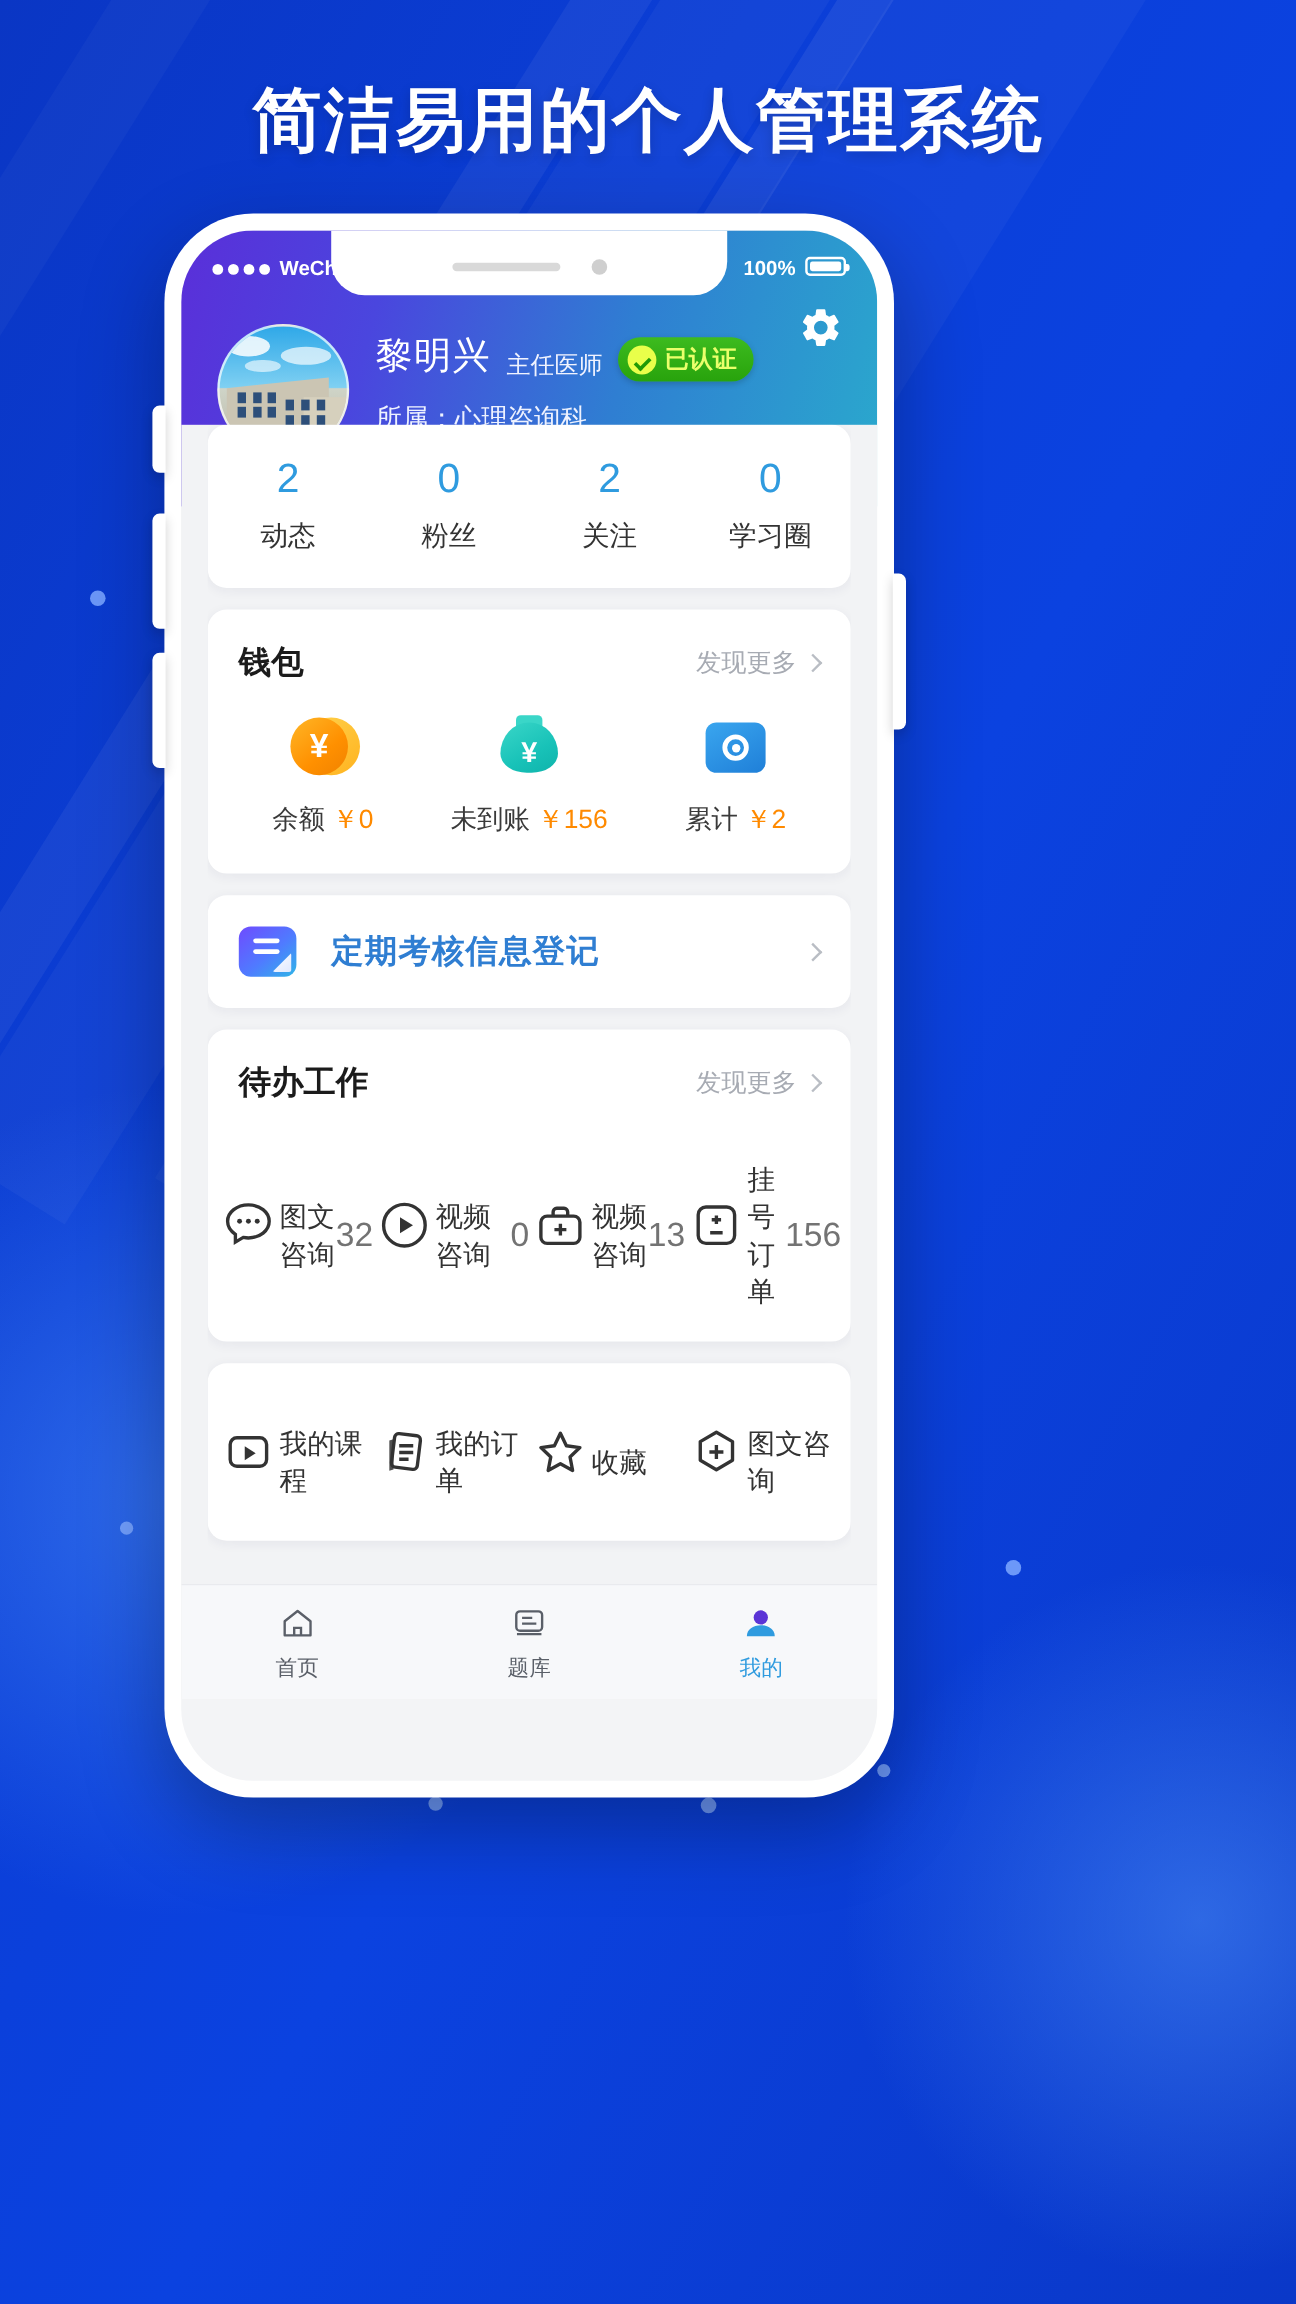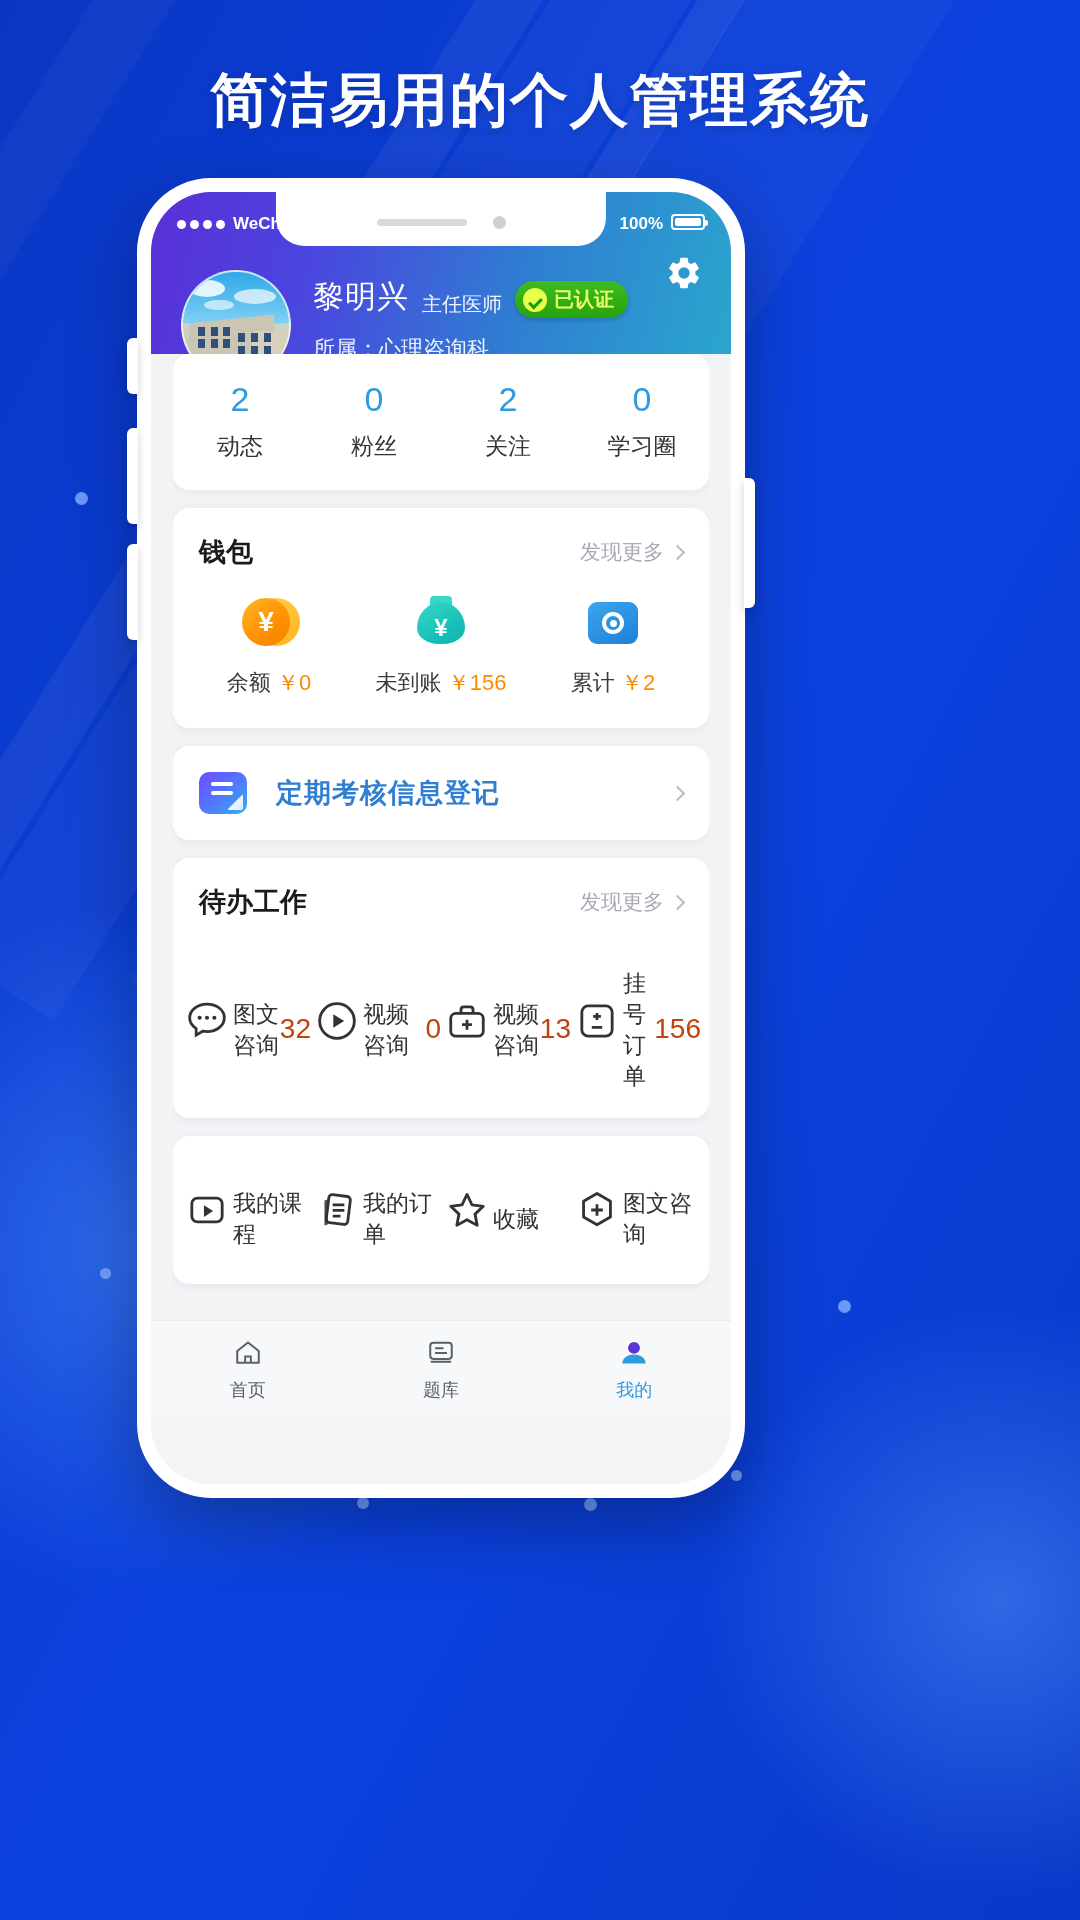--- a/index.html
+++ b/index.html
@@ -259,21 +259,21 @@
     clip-path: polygon(100% 0, 100% 100%, 0 100%);
     border-radius: 2px;
   }
   .banner-label { flex: 1; font-size: 27px; color: #2f7ed2; font-weight: bold; letter-spacing: 1px; margin-left: 11px; }
 
   
   .grid4 { display: flex; padding: 26px 8px 26px 8px; }
   .g4item { flex: 1; display: flex; flex-direction: row; align-items: center; }
   .g4icon { width: 52px; height: 52px; }
   .g4lbl { margin-top: 18px; font-size: 23px; color: #333; }
-  .g4num { margin-top: 16px; font-size: 28px; color: #c2410c; }
+  .g4num { margin-top: 16px; font-size: 28px; color: #737373; }
 
   
   .grid4b { display: flex; padding: 34px 8px 34px 8px; }
 
   
   .tabbar {
     height: 96px; margin: 0 -22px; background: #f7f8fa;
     border-top: 1px solid #e9eaee;
     display: flex; align-items: center;
   }

